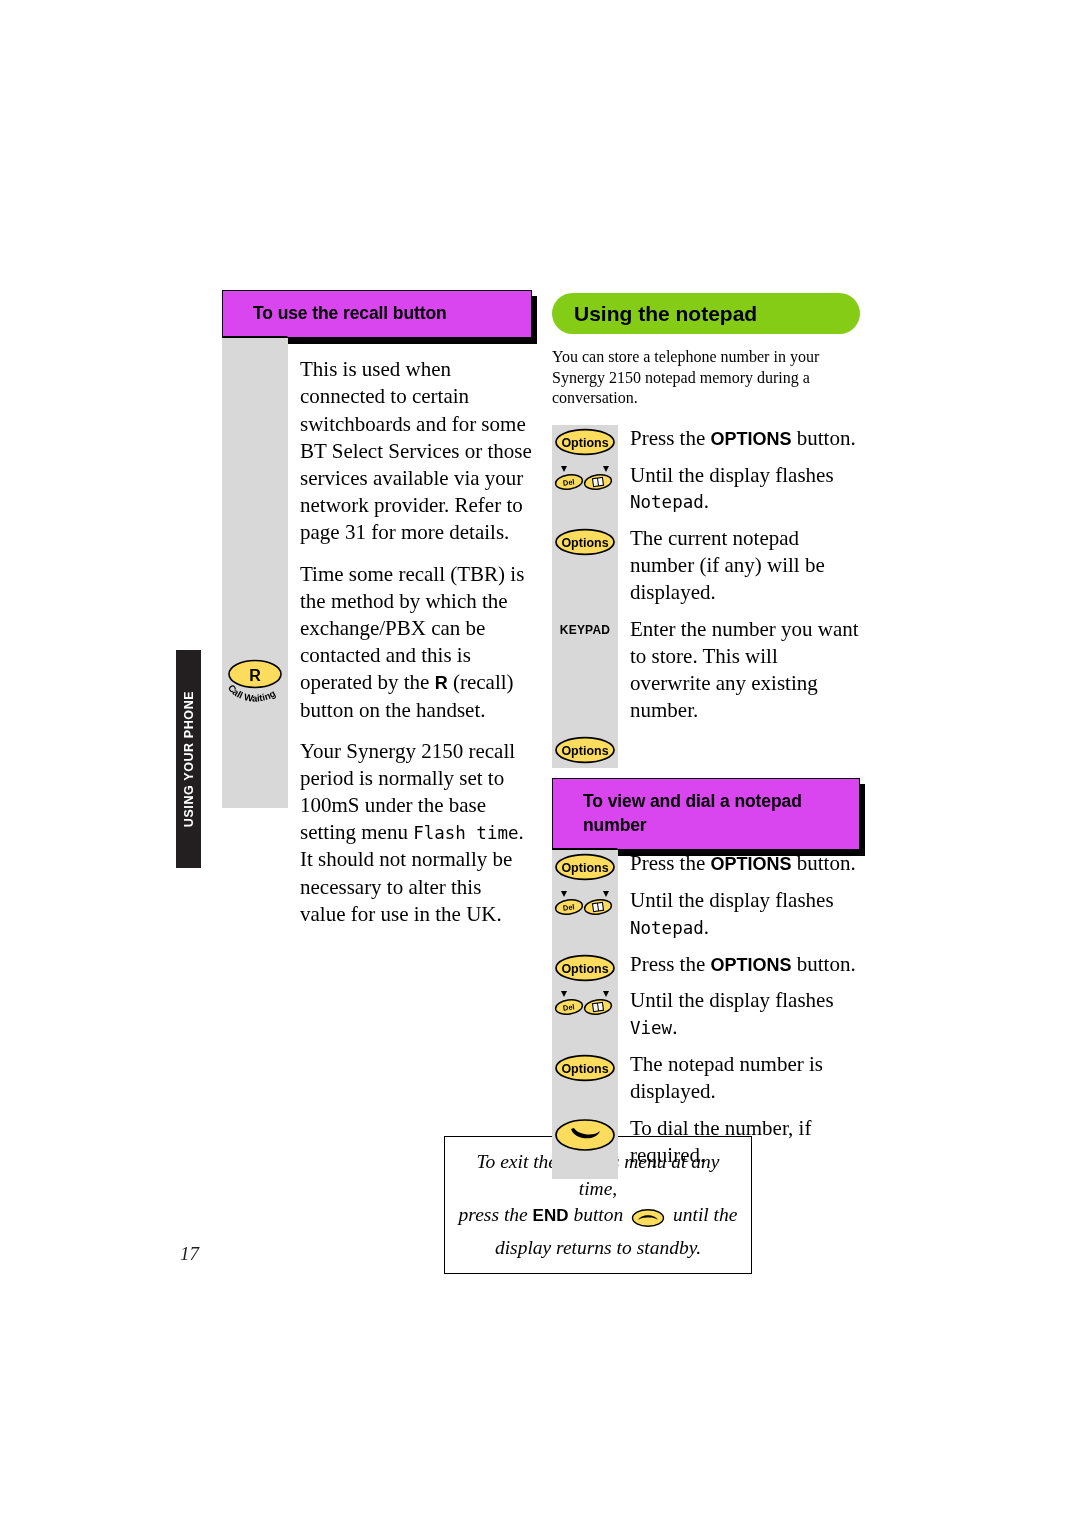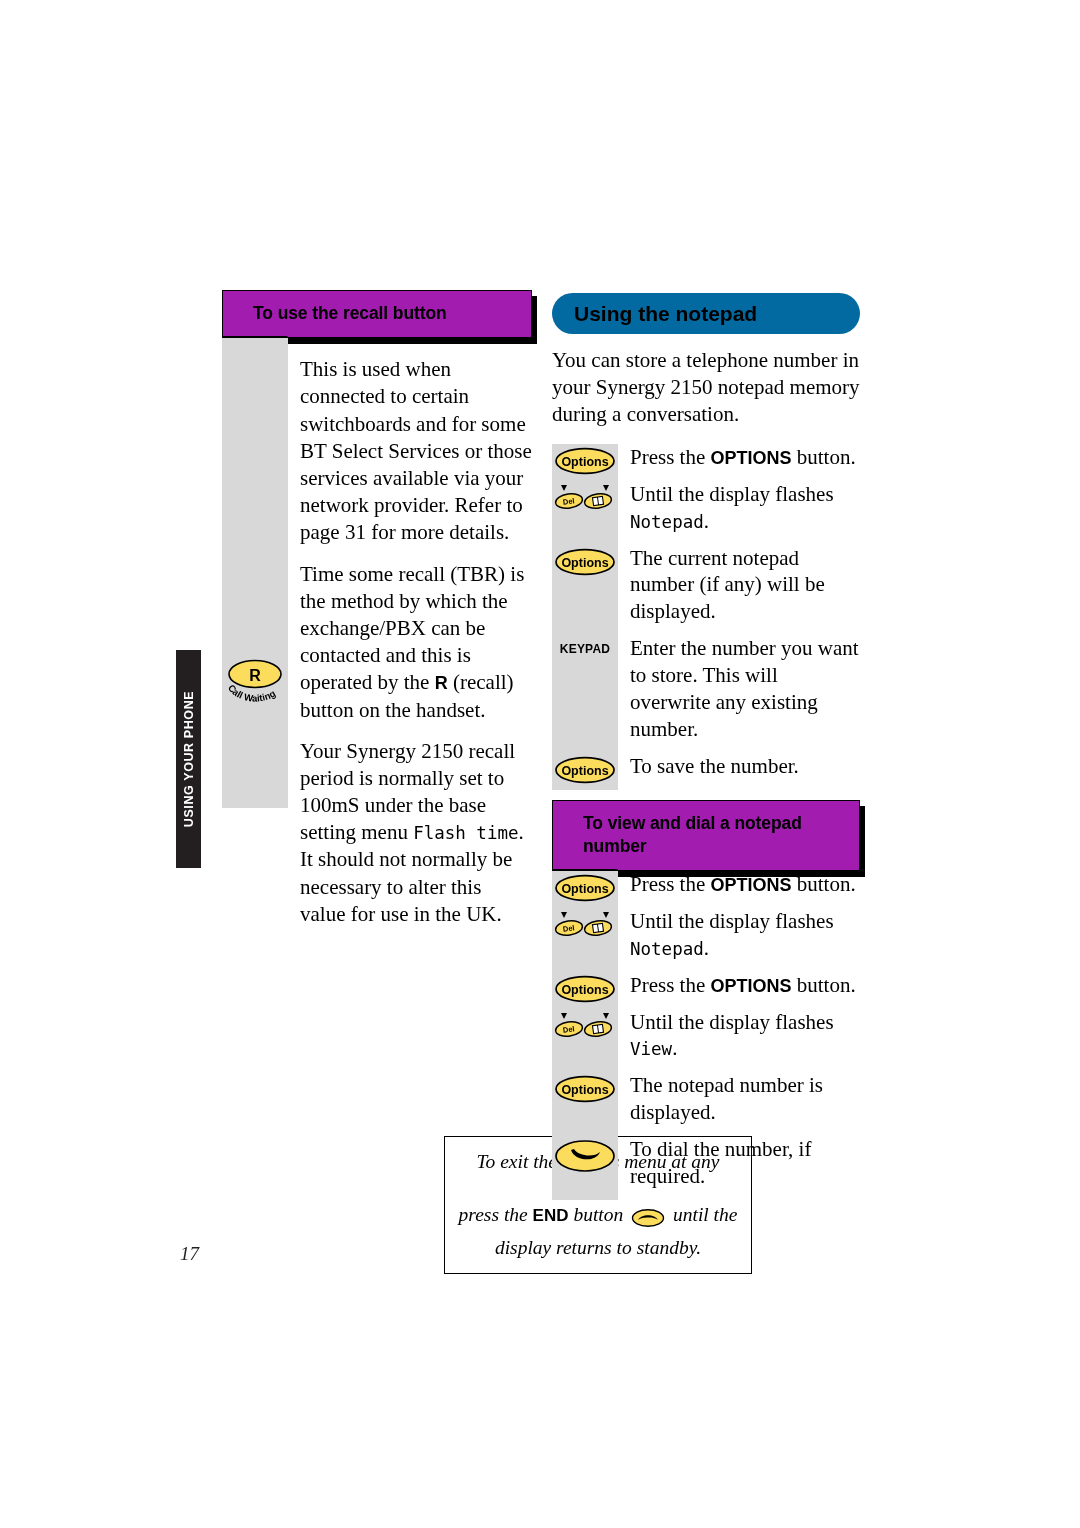--- a/index.html
+++ b/index.html
@@ -42,21 +42,21 @@
   #col-right{left:552px;top:293px;width:308px;}
 
   
   .callout{position:relative;margin-bottom:0;}
   .callout .shadow{
     position:absolute;left:5px;top:6px;right:-5px;bottom:-6px;
     background:#000000;
   }
   .callout .box{
     position:relative;
-    background:#a21caf;
+    background:#d946ef;
     border:1.6px solid #000000;
     padding:11px 14px 12px 30px;
     box-sizing:border-box;
   }
   .callout .box .txt{
     font-family:"Liberation Sans", sans-serif;
     font-weight:bold;
     font-size:17.5px;
     line-height:1.33;
     color:#000000;
@@ -135,33 +135,33 @@
     font-size:19.5px;
     line-height:1.36;
     color:#000;
   }
   #note-box .end-strong{font-family:"Liberation Sans",sans-serif;font-weight:bold;font-style:normal;font-size:17px;}
   #note-box .inline-ico{display:inline-block;vertical-align:-6px;margin:0 3px;}
 
   
   #pill-header{
     width:308px;height:41px;
-    background:#0369a1;
+    background:#84cc16;
     border-radius:21px;
     display:flex;align-items:center;
     padding-left:22px;
     box-sizing:border-box;
   }
   #pill-header .txt{
     font-family:"Liberation Sans", sans-serif;
     font-weight:bold;font-size:21px;color:#000;
   }
   #intro-text{
     margin-top:13px;
-    font-size:21px;line-height:1.285;color:#000;
+    font-size:16px;line-height:1.285;color:#000;
   }
 
   .spacer-16{height:16px;}
   .spacer-10{height:10px;}
 </style>
 </head>
 <body>
 
 <div id="side-tab">
   <span class="label">USING YOUR PHONE</span>
@@ -269,21 +269,20 @@
         </div>
         <div class="text-cell"><span>Enter the number you want to store. This will overwrite any existing number.</span></div>
       </div>
       <div class="row">
         <div class="icon-cell">
           <span><svg width="62" height="28" viewBox="0 0 62 28">
               <ellipse cx="31" cy="14" rx="29" ry="12.4" fill="#fcdc5c" stroke="#000" stroke-width="1.7"></ellipse>
               <text x="31" y="19" text-anchor="middle" font-family="Liberation Sans, sans-serif" font-size="12.5" font-weight="bold" fill="#000">Options</text>
             </svg></span>
         </div>
-        <div class="text-cell"><span>To save the number.</span></div>
       </div>
     </div>
 
   <div class="spacer-10"></div>
 
   <div class="callout">
     <div class="shadow"></div>
     <div class="box">
       <div class="txt">To view and dial a notepad number</div>
     </div>

